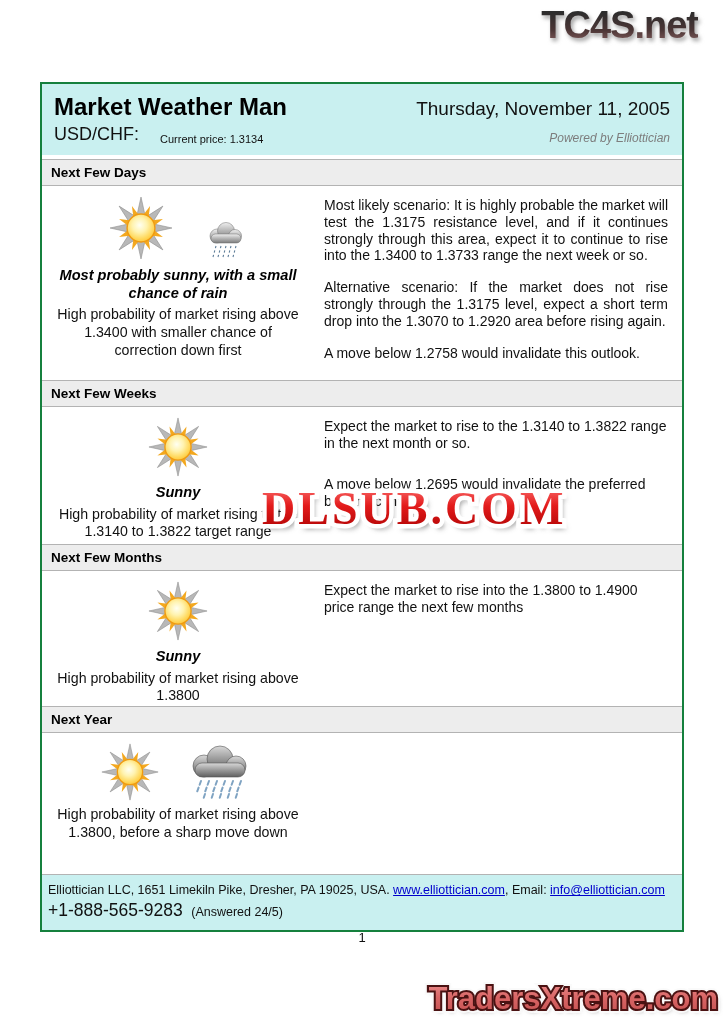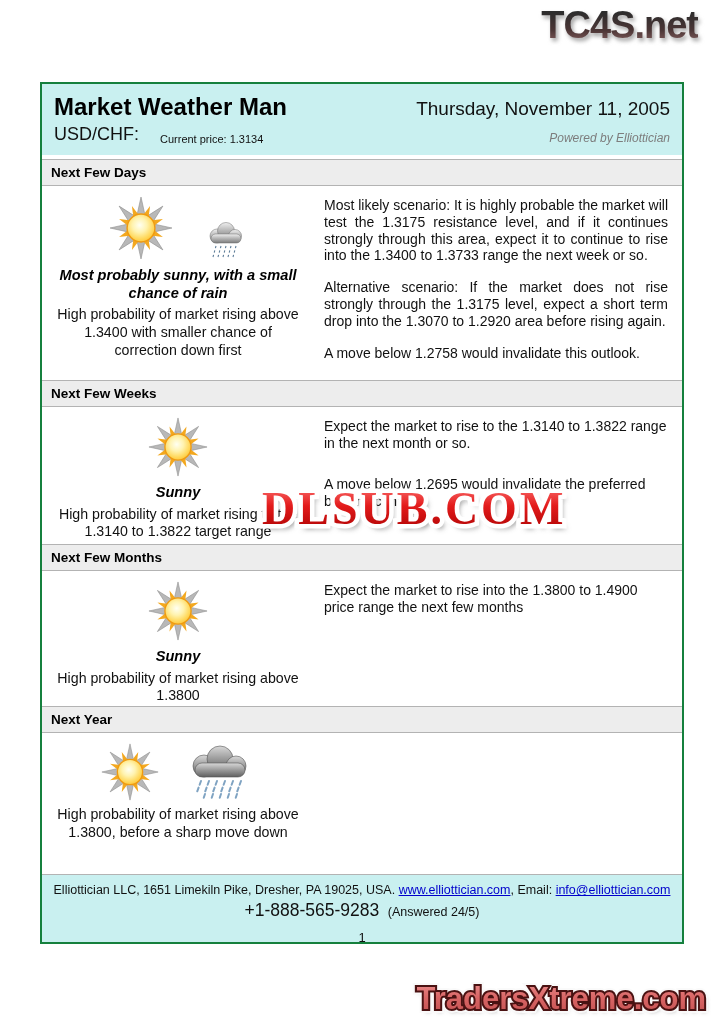--- a/index.html
+++ b/index.html
@@ -39,21 +39,21 @@
   .right-col p { margin:0 0 15px 0; }
   .justify p { text-align:justify; }
   .icons-row { display:flex; justify-content:center; align-items:flex-end; }
   .caption { font-weight:bold; font-style:italic; font-size:14.6px; line-height:1.25; margin-top:5px; padding:0 10px; color:#000; }
   .subcaption { font-size:14.2px; line-height:1.25; margin-top:4px; padding:0 12px; color:#111; }
   .body-s1 { min-height:176px; }
   .body-s2 { min-height:137px; }
   .body-s3 { min-height:135px; }
   .body-s4 { min-height:141px; }
 
-  .doc-footer { background:#c9f0f0; border-top:1px solid #b3b3b3; text-align:center; padding:8px 6px 21px 6px; }
+  .doc-footer { background:#c9f0f0; border-top:1px solid #b3b3b3; text-align:left; padding:8px 6px 9px 6px; }
   .addr-line { font-size:12.5px; color:#111; }
   .addr-line a { color:#0000cc; text-decoration:underline; cursor:pointer; }
   .phone-line { margin-top:3px; }
   .phone { font-size:17.5px; color:#111; }
   .answered { font-size:12.5px; color:#111; margin-left:4px; }
 
   .page-number { position:absolute; top:930px; left:0; width:100%; text-align:center; font-size:13px; color:#111; }
 
   
   .dlsub { position:absolute; top:482px; left:224px; height:58px; z-index:30; }
@@ -64,21 +64,21 @@
   }
   .dlsub-back { color:#fff; -webkit-text-stroke:9px #ffffff; text-shadow:4px 5px 5px rgba(70,70,70,.55); }
   .dlsub-front {
     background:linear-gradient(180deg,#ff7a7a 0%,#e31b1b 45%,#a80000 100%);
     -webkit-background-clip:text; background-clip:text; color:transparent;
   }
 
   
   .txlogo { position:absolute; top:981px; right:6px; height:42px; z-index:30; }
   .txlogo span {
-    position:absolute; right:12px; top:0; white-space:nowrap;
+    position:absolute; right:0; top:0; white-space:nowrap;
     font-family:"Liberation Sans", sans-serif; font-weight:bold; font-size:31px; letter-spacing:0;
   }
   .tx-glow { color:#fff; -webkit-text-stroke:8px rgba(250,250,250,.95); text-shadow:2px 3px 4px rgba(150,150,150,.8); }
   .tx-outline { color:#4a1212; -webkit-text-stroke:4px #4a1212; }
   .tx-fill {
     background:linear-gradient(180deg,#eb9090 0%,#d96666 45%,#c14e4e 100%);
     -webkit-background-clip:text; background-clip:text; color:transparent;
   }
 
   .hidden-defs { position:absolute; width:0; height:0; overflow:hidden; }

